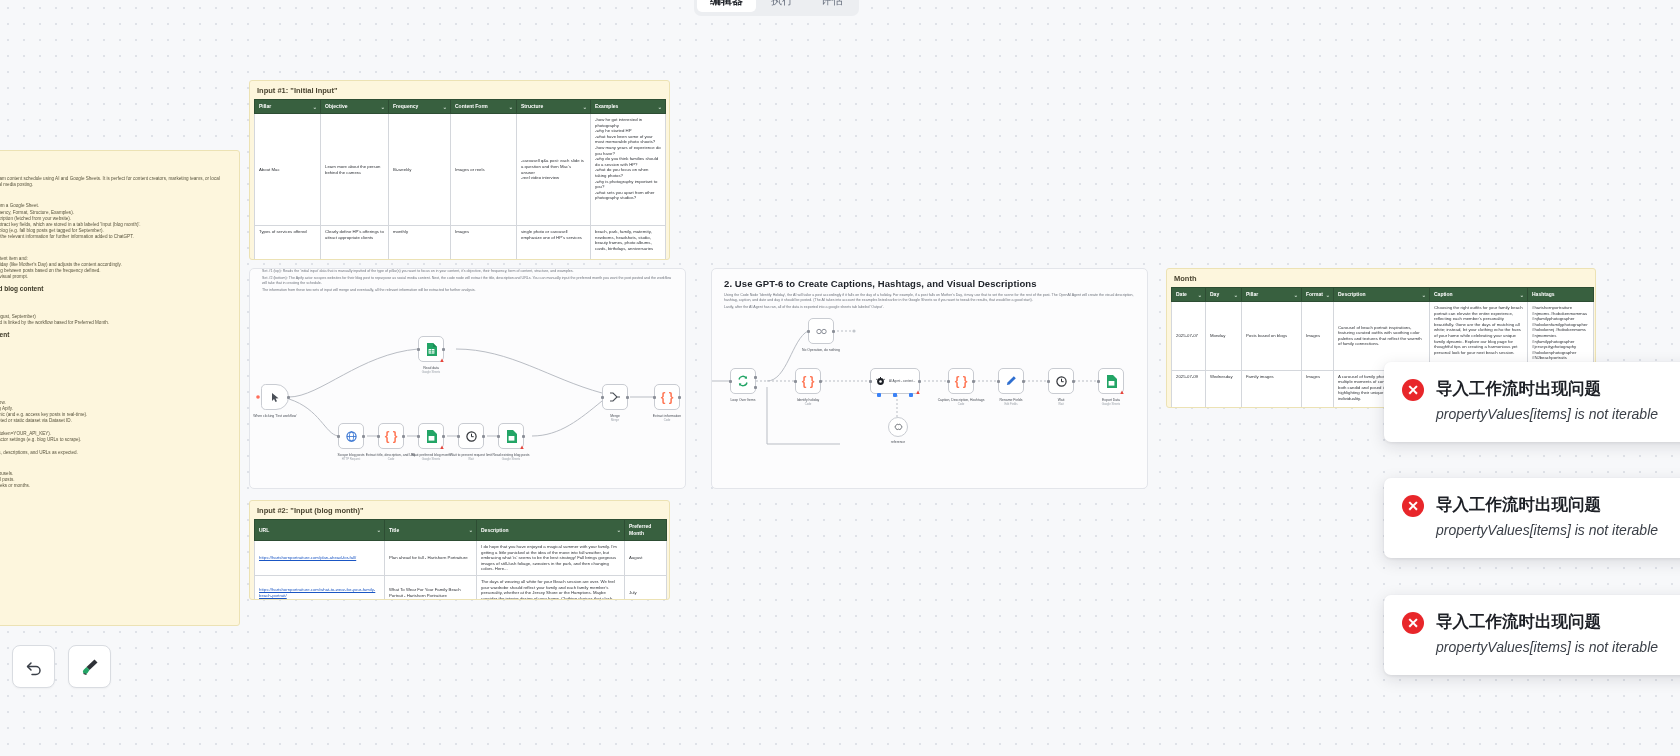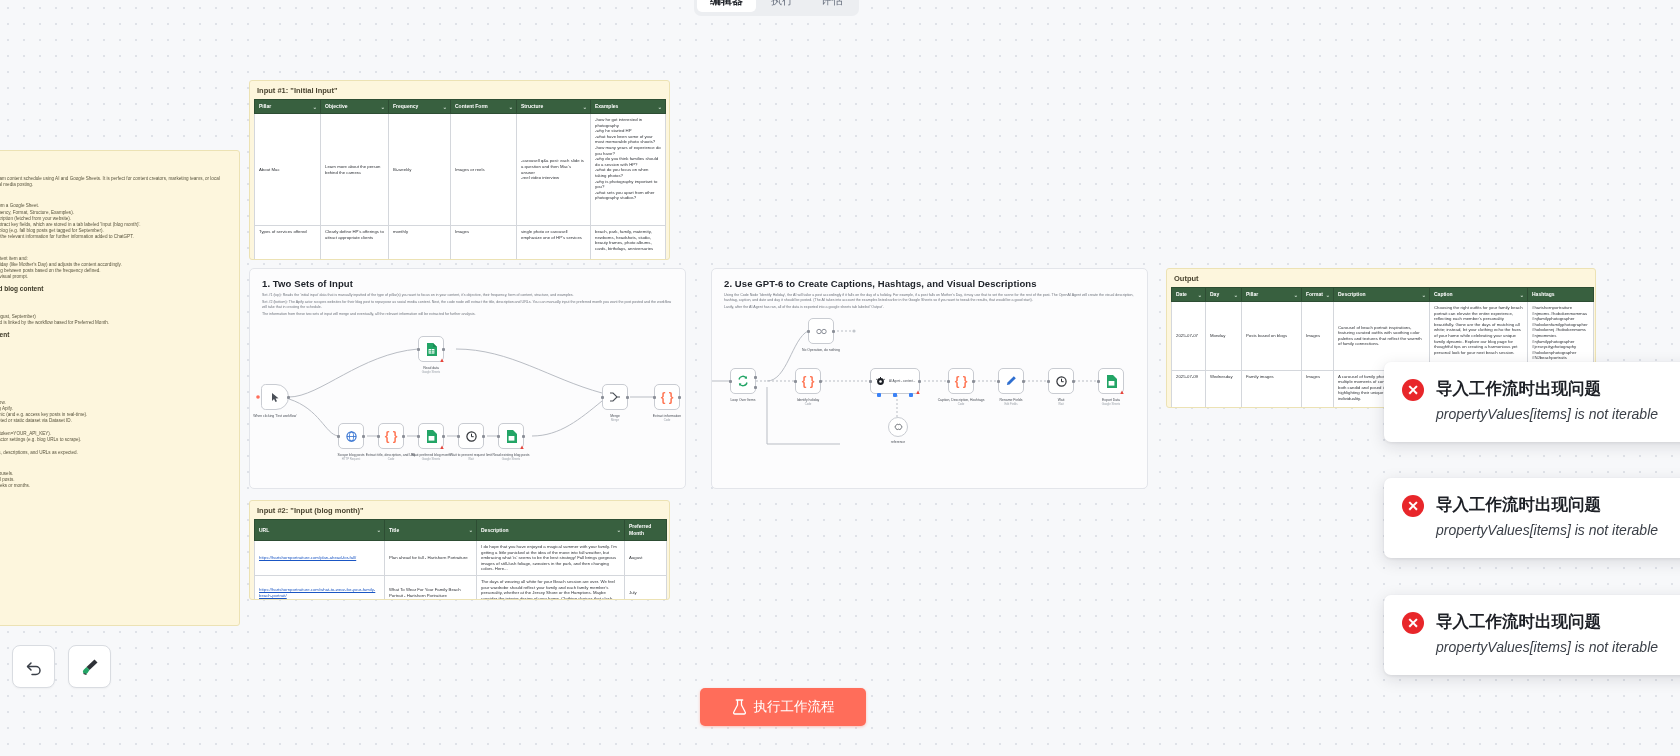--- a/index.html
+++ b/index.html
@@ -244,21 +244,20 @@
             <td class="top">Images</td>
             <td class="top">single photo or carousell emphasize one of HP's services</td>
             <td class="top">beach, park, family, maternity, newborns, headshots, studio, beauty frames, photo albums, cards, birthdays, anniversaries</td>
           </tr>
         </tbody>
       </table>
     </div>
   </div>
 
   <div class="seccard" style="left:249px; top:268px; width:437px; height:221px;">
-    <div class="sec-h">1. Two Sets of Input</div>
     <div class="sec-p">Set #1 (top): Reads the 'initial input' data that is manually inputted of the type of pillar(s) you want to focus on in your content, it's objective, their frequency, form of content, structure, and examples.</div>
     <div class="sec-p">Set #2 (bottom): The Apify actor scrapes websites for their blog post to repurpose as social media content. Next, the code node will extract the title, description and URLs. You can manually input the preferred month you want the post posted and the workflow will take that in creating the schedule.</div>
     <div class="sec-p">The information from these two sets of input will merge and eventually, all the relevant information will be extracted for further analysis.</div>
 
     <svg style="position:absolute; left:0; top:0; width:437px; height:221px; pointer-events:none;">
       <path d="M39,128 C70,128 110,85 168,80" stroke="#b9bdc4" stroke-width="1" fill="none"></path>
       <path d="M39,130 C70,140 75,165 88,167" stroke="#b9bdc4" stroke-width="1" fill="none"></path>
       <path d="M206,80 C260,80 300,110 352,124" stroke="#b9bdc4" stroke-width="1" fill="none"></path>
       <path d="M282,167 C310,167 330,150 352,132" stroke="#b9bdc4" stroke-width="1" fill="none"></path>
       <line x1="117" y1="167" x2="128" y2="167" stroke="#b9bdc4" stroke-width="1"></line>
@@ -499,21 +498,21 @@
           <path d="M1 0 h6 l4 4 v9 h-10 z" fill="#23a566"></path>
           <rect x="2.6" y="6" width="5.8" height="4.6" fill="#fff"></rect>
         </svg>
       <span class="port l"></span>
       <span class="badge-err">▲</span>
       <div class="nlabel"><span>Export Data</span><br><span class="nsub">Google Sheets</span></div>
     </div>
   </div>
 
   <div class="note" style="left:1166px; top:268px; width:430px; height:140px;">
-    <div class="note-title">Output</div>
+    <div class="note-title">Month</div>
     <div style="padding:0 4px 4px 4px;">
       <table class="sheet">
         <colgroup>
             <col style="width:34px">
             <col style="width:36px">
             <col style="width:60px">
             <col style="width:32px">
             <col style="width:96px">
             <col style="width:98px">
             <col style="width:66px">
@@ -582,21 +581,14 @@
     </svg>
   </div>
   <div class="ctlbtn" style="left:68px; top:645px;">
     <svg width="18" height="18" viewBox="0 0 18 18">
       <path d="M13.5 1.5 L16.5 4.5 L8.5 12 L5.5 9 Z" fill="#2f3237"></path>
       <path d="M5.5 9 L8.5 12 L6.5 15 a2.5 2.5 0 0 1 -4 -3 Z" fill="#23a566"></path>
       <path d="M2.5 15.5 L5.5 16.5" stroke="#2f3237" stroke-width="1.2"></path>
     </svg>
   </div>
 
-  <div class="runbtn">
-    <svg width="15" height="16" viewBox="0 0 15 16">
-      <path d="M5.5 1 v5 L1.8 13 a1.3 1.3 0 0 0 1.1 2 h9.2 a1.3 1.3 0 0 0 1.1 -2 L9.5 6 V1" stroke="#fff" stroke-width="1.3" fill="none" stroke-linejoin="round"></path>
-      <line x1="4.3" y1="1" x2="10.7" y2="1" stroke="#fff" stroke-width="1.3" stroke-linecap="round"></line>
-    </svg>
-    <span>执行工作流程</span>
-  </div>
 
 </div>
 
 </body></html>

